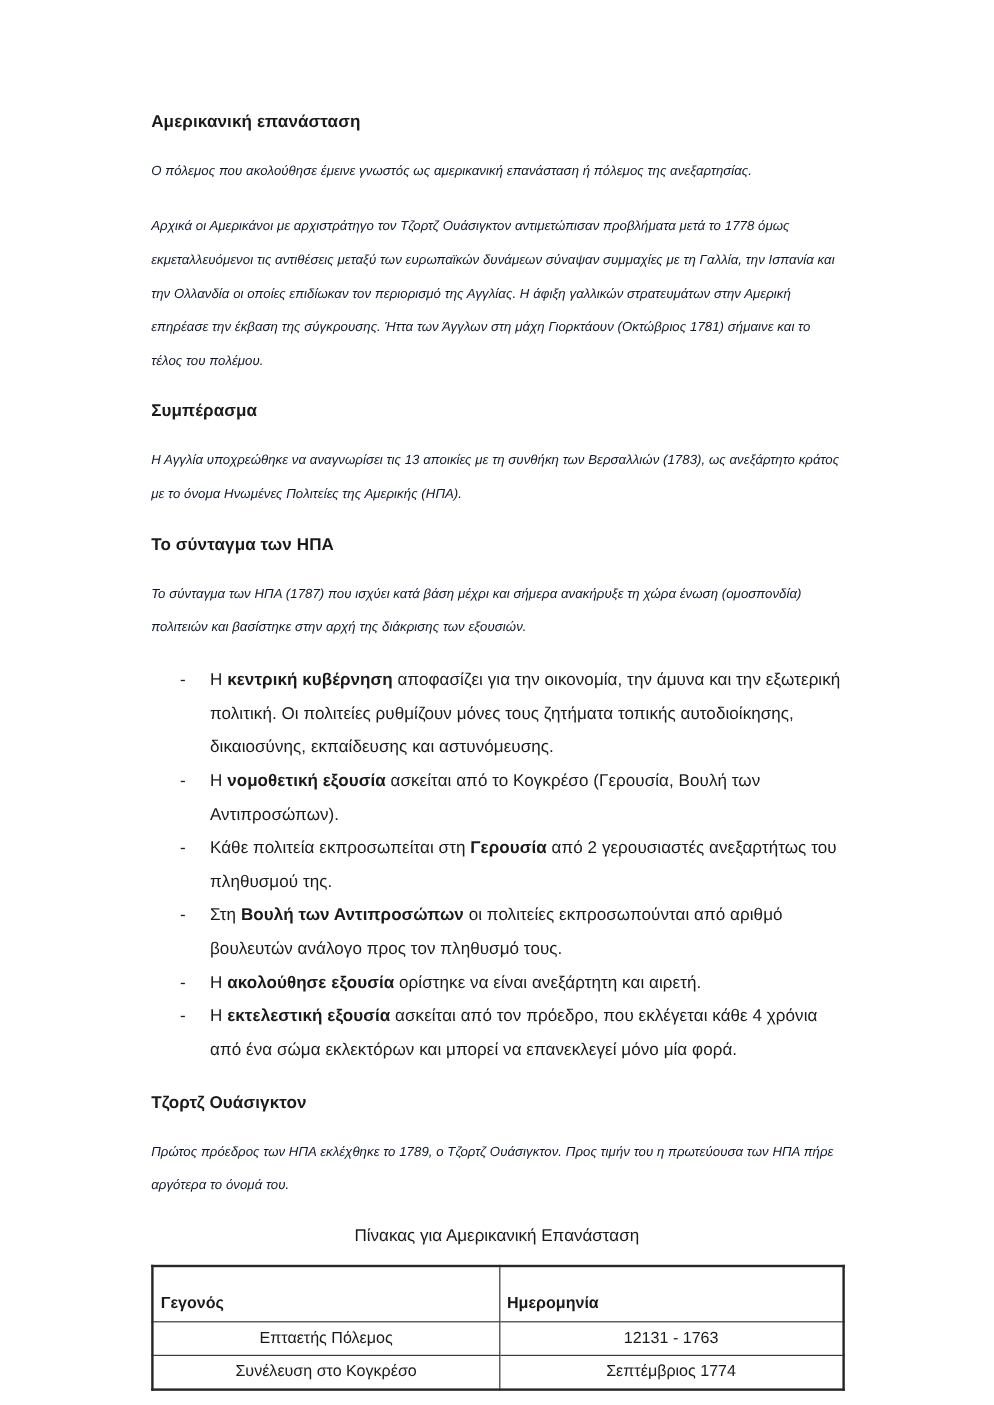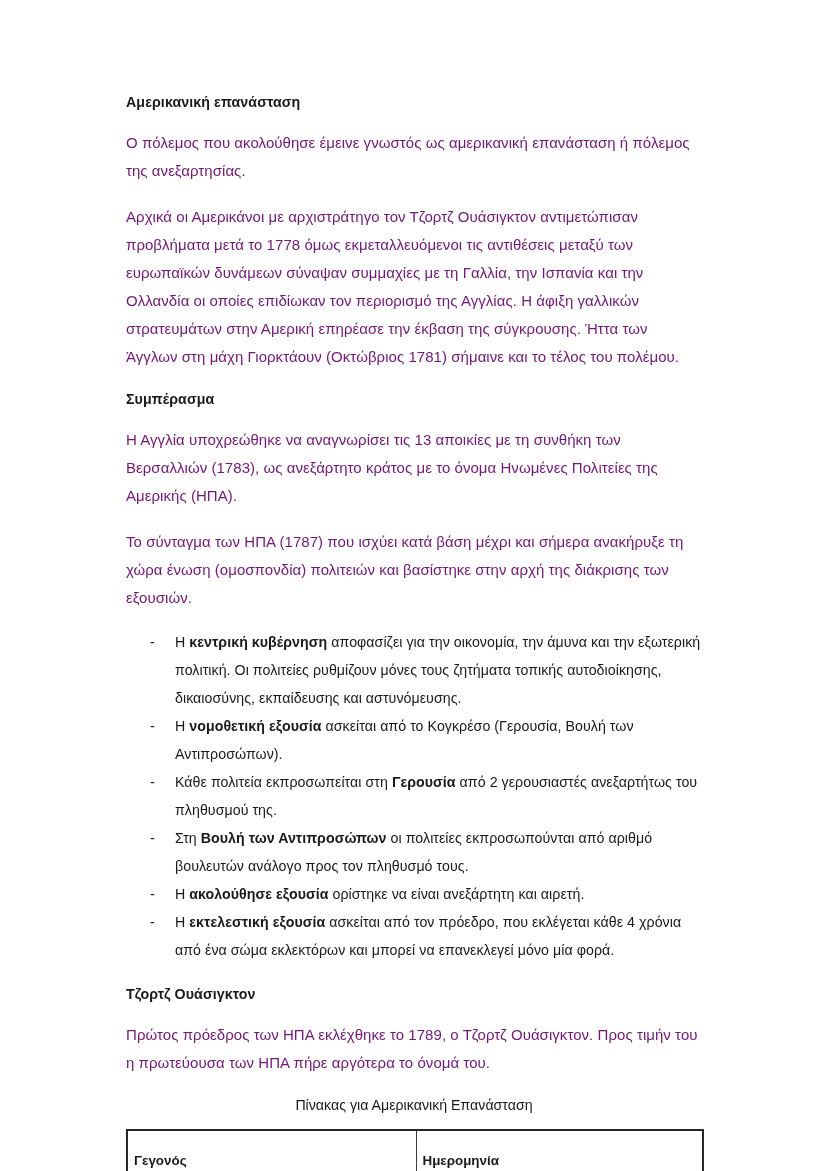--- a/index.html
+++ b/index.html
@@ -29,26 +29,27 @@
   }
   h2.heading {
     font-size: 14.2px;
     font-weight: bold;
     line-height: 20px;
     margin: 0 0 17px 0;
     letter-spacing: 0.1px;
     color: #1a1a1a;
   }
   p.para {
-    font-size: 15px;
+    font-size: 11px;
     font-weight: normal;
     line-height: 28px;
     margin: 0 0 18px 0;
-    color: #701a75;
+    color: #0f172a;
     letter-spacing: 0.05px;
+    font-style: italic;
   }
   p.para.tight {
     margin-bottom: 16px;
   }
 
   ul.dash-list {
     list-style: none;
     margin: 0 0 20px 0;
     padding: 0;
   }
@@ -122,20 +123,21 @@
     <h2 class="heading">Αμερικανική επανάσταση</h2>
 
     <p class="para">Ο πόλεμος που ακολούθησε έμεινε γνωστός ως αμερικανική επανάσταση ή πόλεμος της ανεξαρτησίας.</p>
 
     <p class="para"> Αρχικά οι Αμερικάνοι με αρχιστράτηγο τον Τζορτζ Ουάσιγκτον αντιμετώπισαν προβλήματα μετά το 1778 όμως εκμεταλλευόμενοι τις αντιθέσεις μεταξύ των ευρωπαϊκών δυνάμεων σύναψαν συμμαχίες με τη Γαλλία, την Ισπανία και την Ολλανδία οι οποίες επιδίωκαν τον περιορισμό της Αγγλίας. Η άφιξη γαλλικών στρατευμάτων στην Αμερική επηρέασε την έκβαση της σύγκρουσης. Ήττα των Άγγλων στη μάχη Γιορκτάουν (Οκτώβριος 1781) σήμαινε και το τέλος του πολέμου.</p>
 
     <h2 class="heading">Συμπέρασμα</h2>
 
     <p class="para">Η Αγγλία υποχρεώθηκε να αναγνωρίσει τις 13 αποικίες με τη συνθήκη των Βερσαλλιών (1783), ως ανεξάρτητο κράτος με το όνομα Ηνωμένες Πολιτείες της Αμερικής (ΗΠΑ).</p>
 
+    <h2 class="heading">Το σύνταγμα των ΗΠΑ</h2>
 
     <p class="para tight">Το σύνταγμα των ΗΠΑ (1787) που ισχύει κατά βάση μέχρι και σήμερα ανακήρυξε τη χώρα ένωση (ομοσπονδία) πολιτειών και βασίστηκε στην αρχή της διάκρισης των εξουσιών.</p>
 
     <ul class="dash-list">
       <li>
         <span class="dash">-</span>
         <span>Η </span><b>κεντρική κυβέρνηση</b><span> αποφασίζει για την οικονομία, την άμυνα και την εξωτερική πολιτική. Οι πολιτείες ρυθμίζουν μόνες τους ζητήματα τοπικής αυτοδιοίκησης, δικαιοσύνης, εκπαίδευσης και αστυνόμευσης.</span>
       </li>
       <li>
         <span class="dash">-</span>

